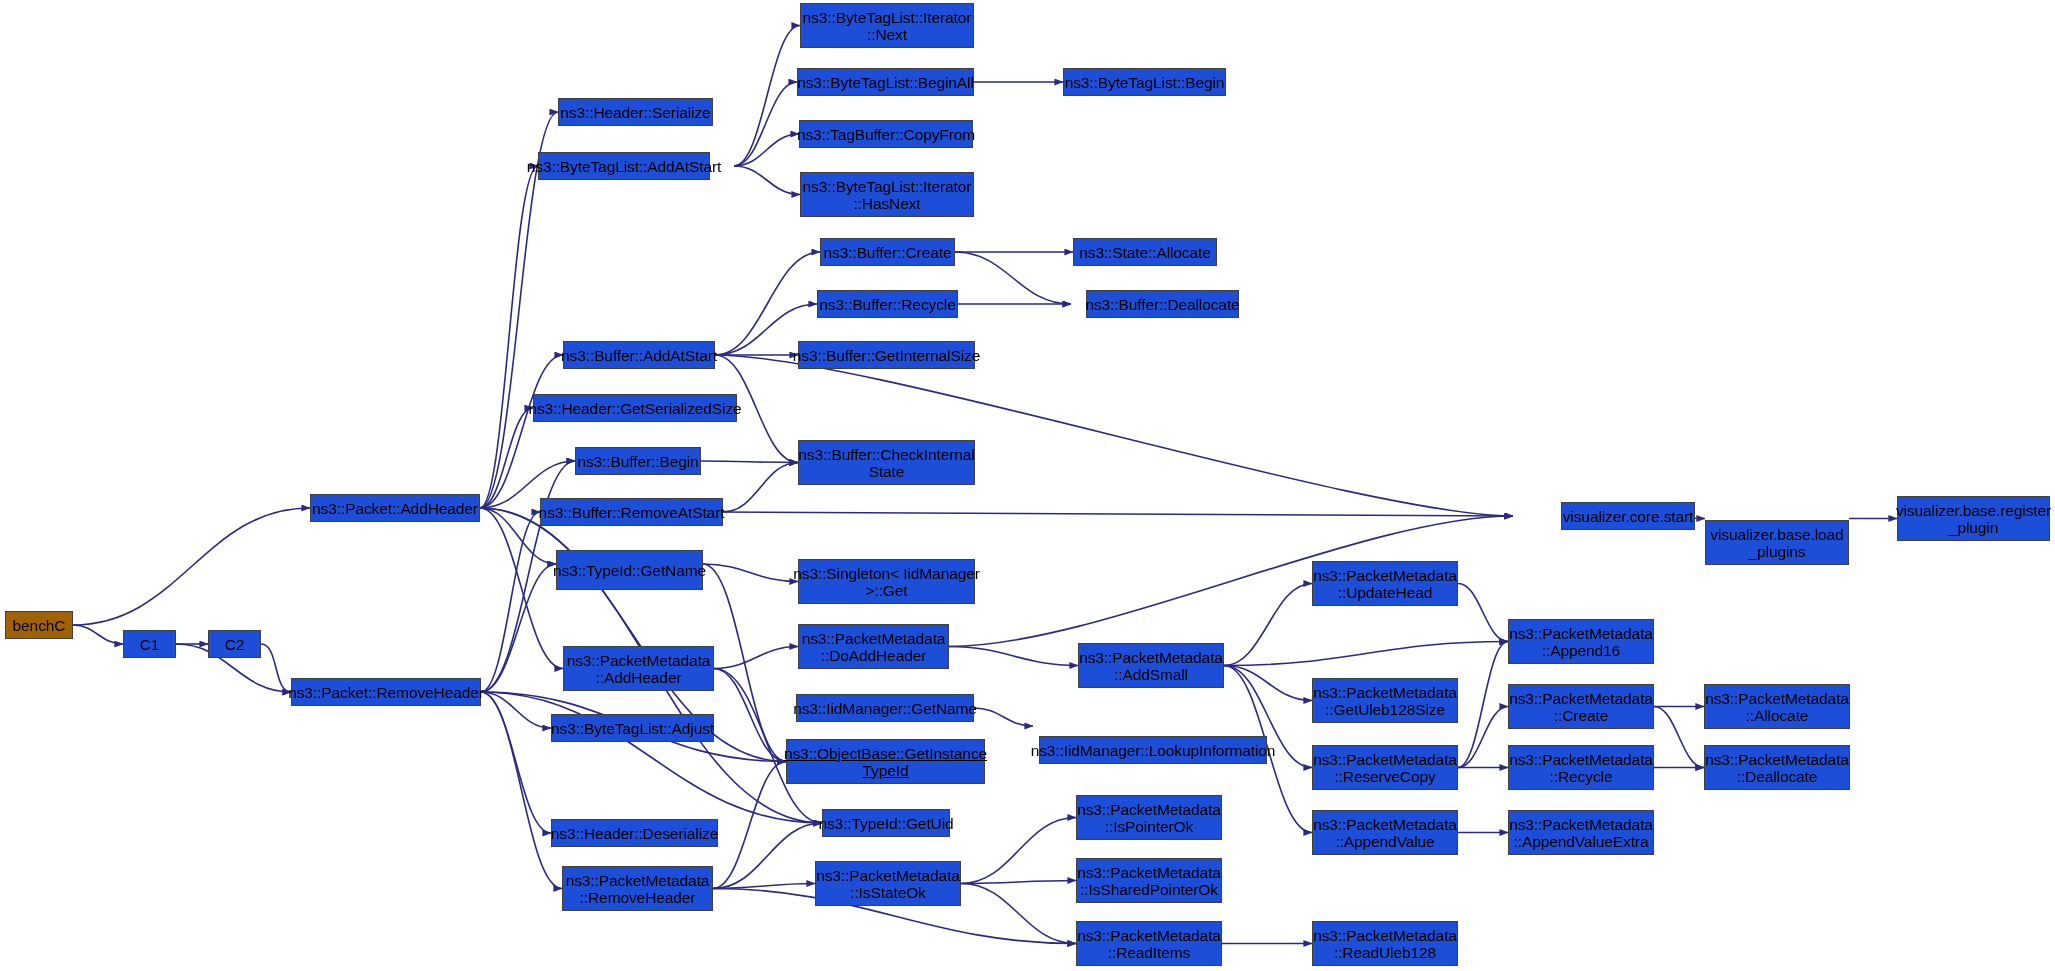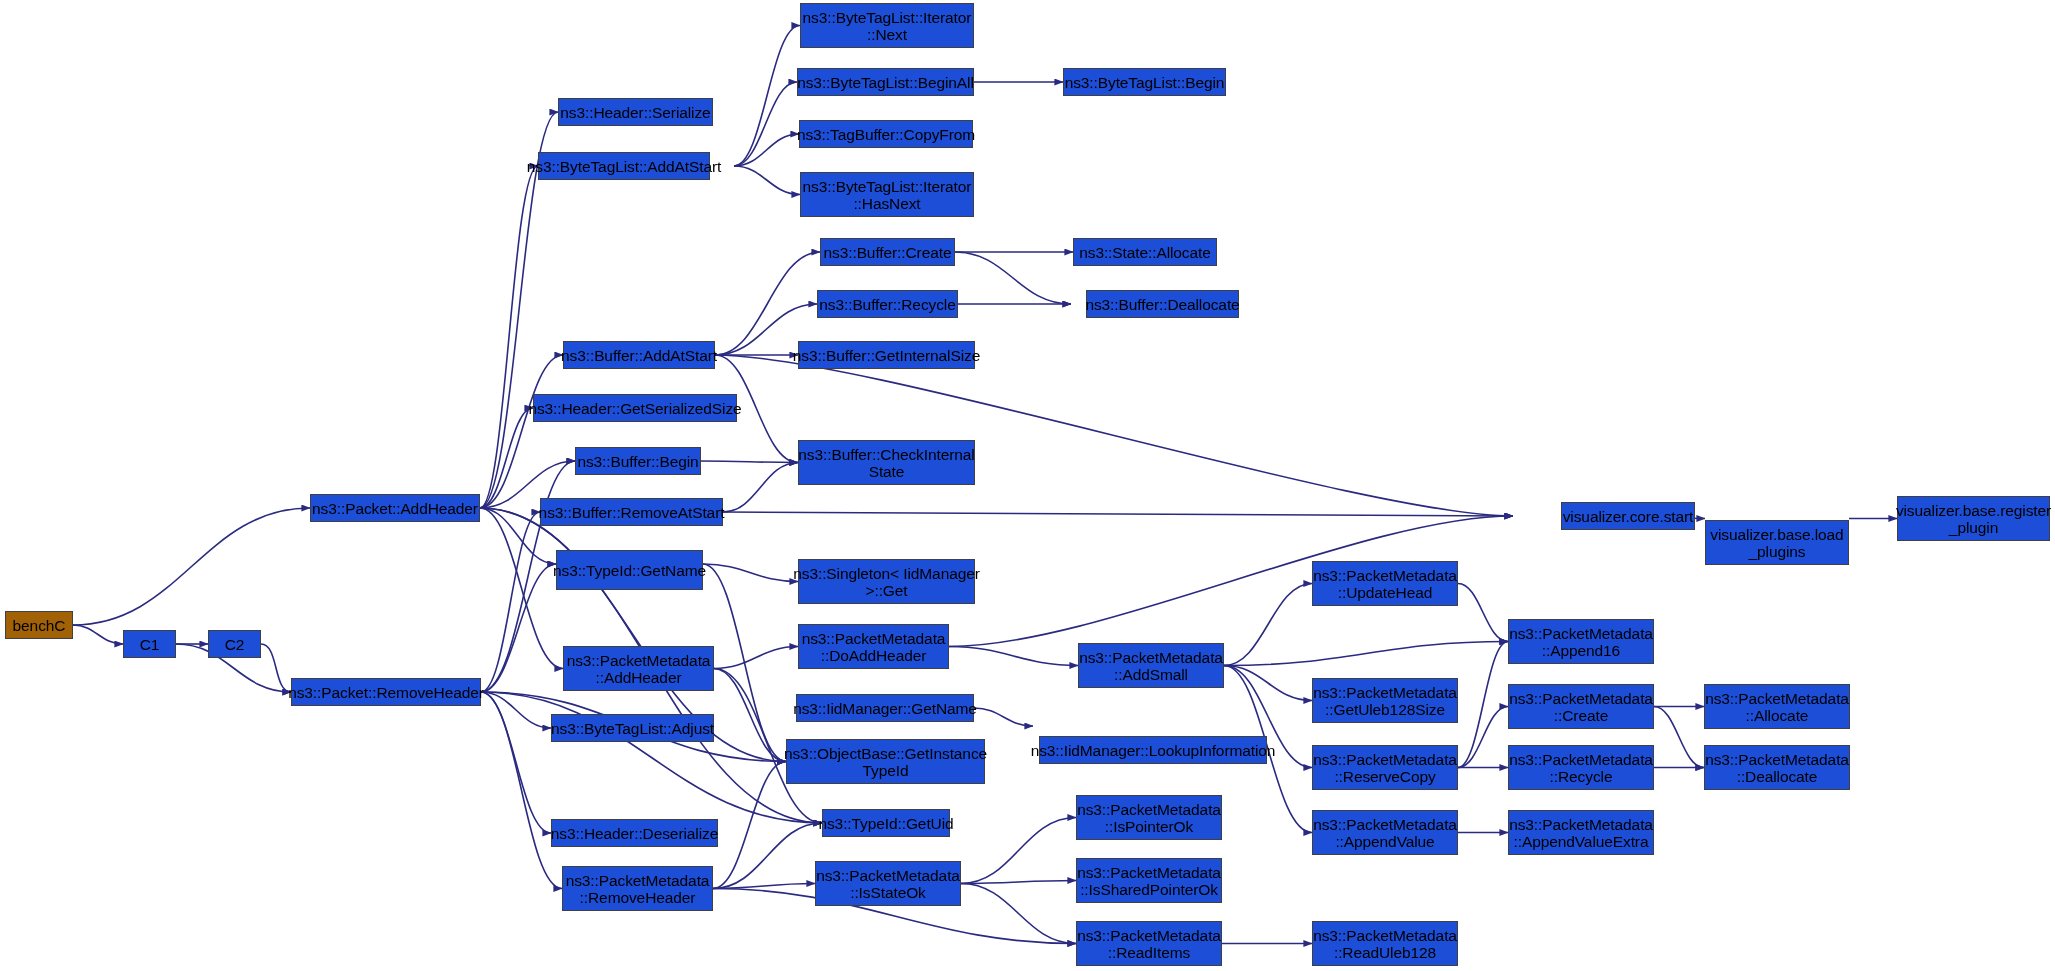--- a/index.html
+++ b/index.html
@@ -155,21 +155,21 @@
     <div class="node" style="left: 540px; top: 498px; width: 183px; height: 28px;">ns3::Buffer::RemoveAtStart</div>
     <div class="node" style="left: 556px; top: 550px; width: 147px; height: 40px;">ns3::TypeId::GetName</div>
     <div class="node" style="left: 798px; top: 559px; width: 177px; height: 45px;">ns3::Singleton&lt; IidManager
 &gt;::Get</div>
     <div class="node" style="left: 563px; top: 646px; width: 151px; height: 45px;">ns3::PacketMetadata
 ::AddHeader</div>
     <div class="node" style="left: 798px; top: 624px; width: 151px; height: 45px;">ns3::PacketMetadata
 ::DoAddHeader</div>
     <div class="node" style="left: 796px; top: 694px; width: 178px; height: 28px;">ns3::IidManager::GetName</div>
     <div class="node" style="left: 551px; top: 714px; width: 163px; height: 28px;">ns3::ByteTagList::Adjust</div>
-    <div class="node" style="left: 786px; top: 739px; width: 199px; height: 45px;">ns3::ObjectBase::GetInstance
+    <div class="node" style="left: 786px; top: 739px; width: 199px; height: 45px; text-decoration: underline;">ns3::ObjectBase::GetInstance
 TypeId</div>
     <div class="node" style="left: 1033px; top: 736px; width: 228px; height: 28px; margin-left: 6px;">ns3::IidManager::LookupInformation</div>
     <div class="node" style="left: 1078px; top: 643px; width: 146px; height: 45px;">ns3::PacketMetadata
 ::AddSmall</div>
     <div class="node" style="left: 1312px; top: 561px; width: 146px; height: 45px;">ns3::PacketMetadata
 ::UpdateHead</div>
     <div class="node" style="left: 1508px; top: 619px; width: 146px; height: 45px;">ns3::PacketMetadata
 ::Append16</div>
     <div class="node" style="left: 1312px; top: 678px; width: 146px; height: 45px;">ns3::PacketMetadata
 ::GetUleb128Size</div>

